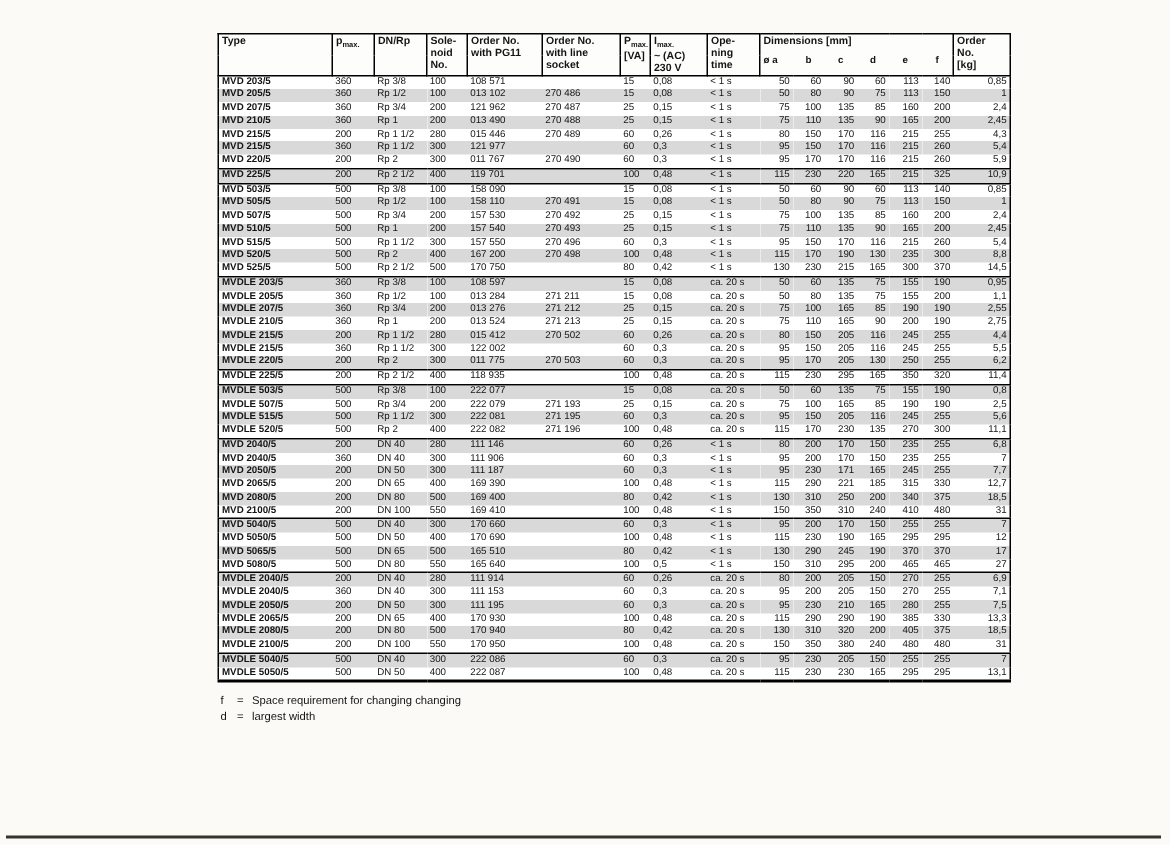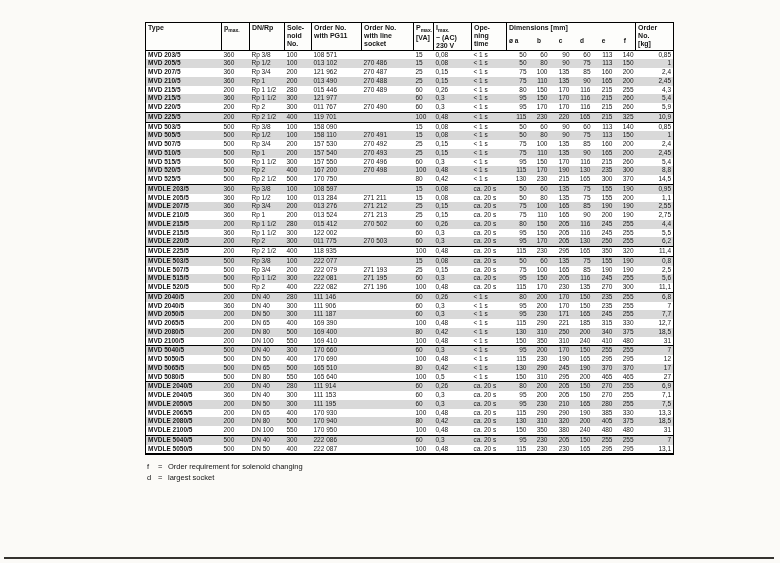--- a/index.html
+++ b/index.html
@@ -931,23 +931,23 @@
           <td class="c14">295</td>
           <td class="c15">13,1</td>
         </tr>
       </tbody>
   </table>
 
   <div class="footnotes">
     <div class="footnote">
       <span class="fn-letter">f</span>
       <span class="fn-eq">=</span>
-      <span class="fn-text">Order requirement for solenoid changing</span>
+      <span class="fn-text">Space requirement for changing changing</span>
     </div>
     <div class="footnote">
       <span class="fn-letter">d</span>
       <span class="fn-eq">=</span>
-      <span class="fn-text">largest socket</span>
+      <span class="fn-text">largest width</span>
     </div>
   </div>
 
   <div class="scan-edge"></div>
 </div>
 
 </body></html>

